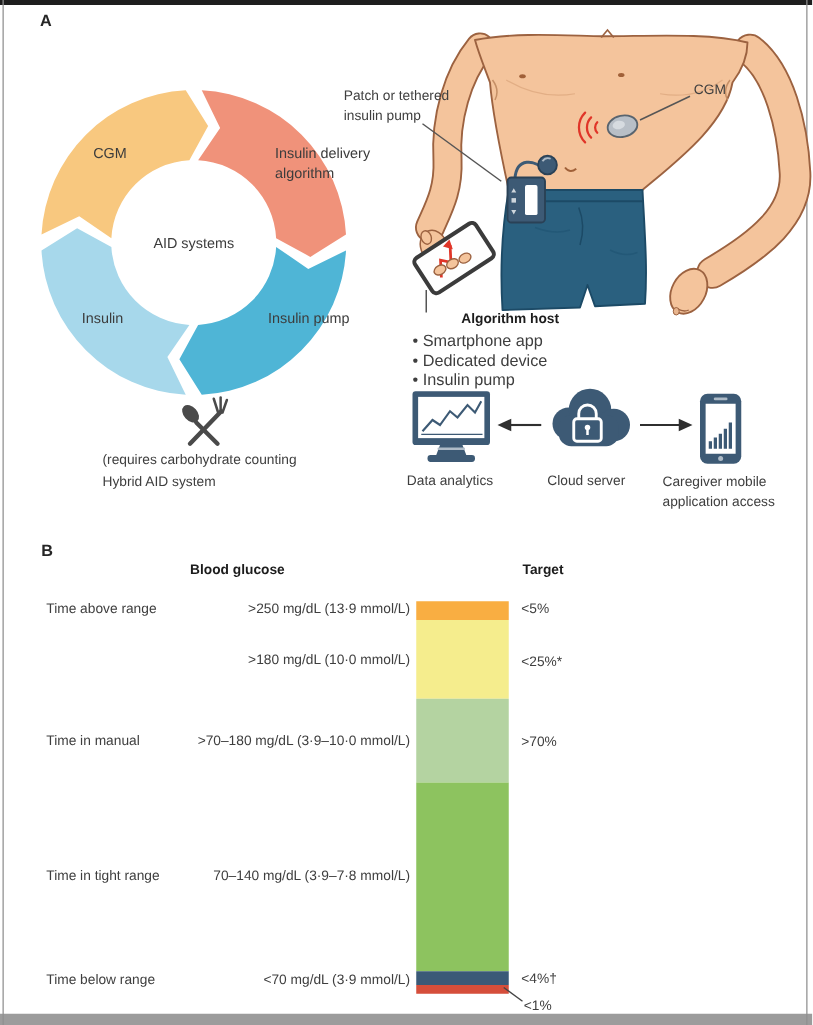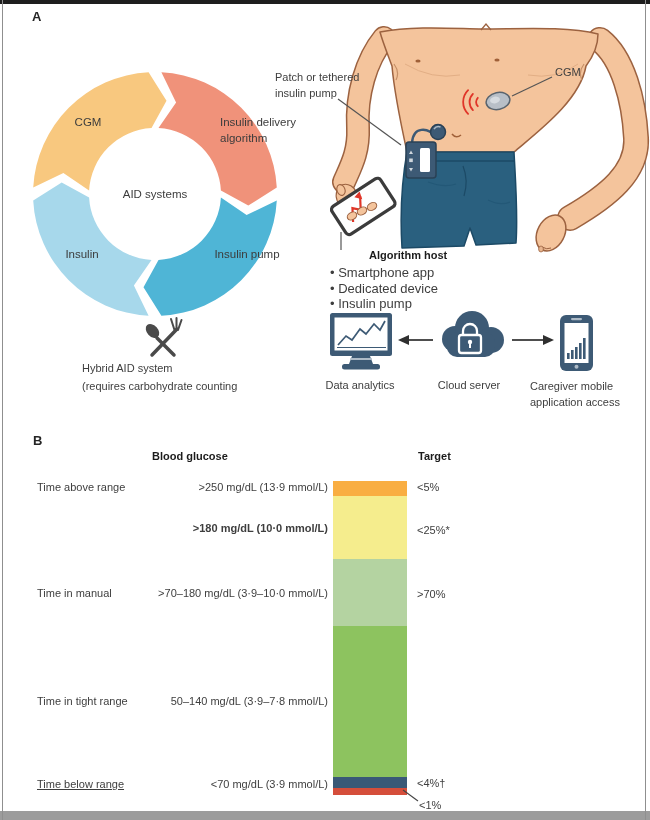--- a/index.html
+++ b/index.html
@@ -51,22 +51,22 @@
       <ellipse cx="152.5" cy="331" rx="5.5" ry="8" fill="#4a4a4a" stroke="none" transform="rotate(-42 152.5 331)"></ellipse>
       <line x1="157" y1="338" x2="174" y2="355" stroke-width="3.5"></line>
       <line x1="177" y1="329" x2="152" y2="355" stroke-width="3.5"></line>
       <line x1="171" y1="319" x2="174.5" y2="330" stroke-width="2"></line>
       <line x1="176.5" y1="318" x2="176.5" y2="330" stroke-width="2"></line>
       <line x1="181.5" y1="320" x2="178" y2="330" stroke-width="2"></line>
     </g>
   </svg>
 
   <div class="t" style="left:82px;top:360px;line-height:17.5px;">
+    <span style="display:block;">(requires carbohydrate counting</span>
     <span style="display:block;">Hybrid AID system</span>
-    <span style="display:block;">(requires carbohydrate counting</span>
   </div>
 
   <svg style="left:270px;top:20px;" width="378" height="252" viewBox="270 20 378 252">
 
     <g stroke-linecap="round" fill="none">
       <path d="M 384 38 C 366 60 356 95 358 128 C 359 152 351 166 344 182" stroke="#9C6240" stroke-width="24"></path>
       <path d="M 384 38 C 366 60 356 95 358 128 C 359 152 351 166 344 182" stroke="#F4C49C" stroke-width="21"></path>
       <path d="M 600 40 C 623 58 634 100 636 138 C 638 172 608 196 570 218" stroke="#9C6240" stroke-width="26"></path>
       <path d="M 600 40 C 623 58 634 100 636 138 C 638 172 608 196 570 218" stroke="#F4C49C" stroke-width="23"></path>
     </g>
@@ -181,26 +181,26 @@
   </div>
 
   <div class="t panel-label" style="left:33px;top:434px;">B</div>
 
   <div class="t b" style="left:152px;top:450px;">Blood glucose</div>
   <div class="t b" style="left:418px;top:450px;">Target</div>
 
   <div class="t" style="left:37px;top:481px;">Time above range</div>
   <div class="t" style="left:37px;top:587px;">Time in manual</div>
   <div class="t" style="left:37px;top:695px;">Time in tight range</div>
-  <div class="t" style="left:37px;top:778px;text-decoration:underline;">Time below range</div>
+  <div class="t" style="left:37px;top:778px;">Time below range</div>
 
   <div class="t rt-col" style="left:140px;top:481px;width:188px;">&gt;250 mg/dL (13·9 mmol/L)</div>
-  <div class="t rt-col" style="left:140px;top:522px;width:188px;font-weight:bold;">&gt;180 mg/dL (10·0 mmol/L)</div>
+  <div class="t rt-col" style="left:140px;top:522px;width:188px;">&gt;180 mg/dL (10·0 mmol/L)</div>
   <div class="t rt-col" style="left:140px;top:587px;width:188px;">&gt;70–180 mg/dL (3·9–10·0 mmol/L)</div>
-  <div class="t rt-col" style="left:140px;top:695px;width:188px;">50–140 mg/dL (3·9–7·8 mmol/L)</div>
+  <div class="t rt-col" style="left:140px;top:695px;width:188px;">70–140 mg/dL (3·9–7·8 mmol/L)</div>
   <div class="t rt-col" style="left:140px;top:778px;width:188px;">&lt;70 mg/dL (3·9 mmol/L)</div>
 
   <div id="tir-bar">
       <div style="height: 15px; background: rgb(249, 174, 66);"></div>
       <div style="height: 63px; background: rgb(245, 237, 141);"></div>
       <div style="height: 67px; background: rgb(180, 211, 161);"></div>
       <div style="height: 151px; background: rgb(141, 195, 95);"></div>
       <div style="height: 11px; background: rgb(58, 89, 119);"></div>
       <div style="height: 7px; background: rgb(213, 78, 59);"></div>
     </div>

